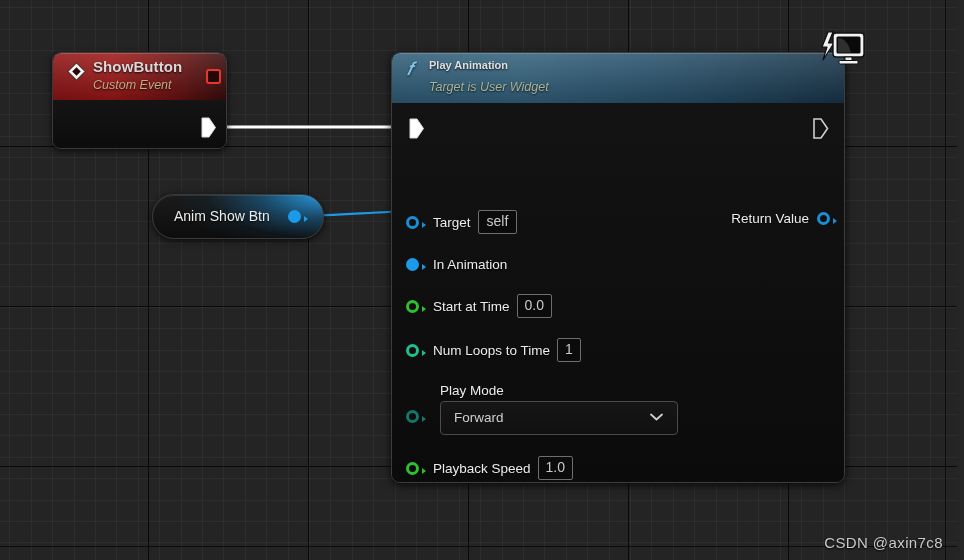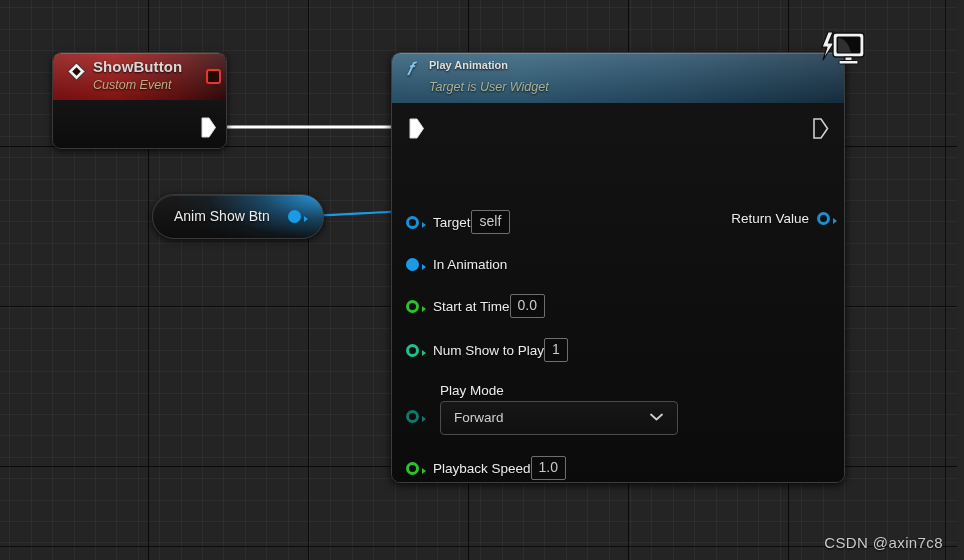--- a/index.html
+++ b/index.html
@@ -183,20 +183,21 @@
     border-left: 4px solid currentColor;
     border-top: 3.5px solid transparent;
     border-bottom: 3.5px solid transparent;
   }
 
   
   .exec-pin { position: absolute; width: 17px; height: 21px; }
 
   
   .val-box {
+    margin-left: 7px;
     border: 1px solid #6e6e6e;
     background: #0b0b0b;
     border-radius: 2px;
     color: #c9c9c9;
     font-size: 14px;
     padding: 2px 8px 3px 8px;
     line-height: 17px;
     white-space: nowrap;
   }
   .val-box.narrow { padding: 2px 7px 3px 7px; }
@@ -313,21 +314,21 @@
       </div>
 
       <div class="pin-row" style="left:14px; top:192px;">
         <span class="pin-dot hollow" style="color:#2fc02f;"></span>
         <span class="pin-label" style="margin-left:14px;">Start at Time</span>
         <span class="val-box narrow">0.0</span>
       </div>
 
       <div class="pin-row" style="left:14px; top:236px;">
         <span class="pin-dot hollow" style="color:#1fbf8f;"></span>
-        <span class="pin-label" style="margin-left:14px;">Num Show to Play</span>
+        <span class="pin-label" style="margin-left:14px;">Num Loops to Time</span>
         <span class="val-box narrow">1</span>
       </div>
 
       <div class="pin-row" style="left:14px; top:302px;">
         <span class="pin-dot hollow" style="color:#13786a;"></span>
       </div>
       <div class="dd-title" style="left:48px; top:280px;text-align:right;">Play Mode</div>
       <div class="dropdown" style="left:48px; top:298px;padding-left:36px;">
         <span class="dd-val">Forward</span>
         <svg class="dd-chevron" viewBox="0 0 13 8">

